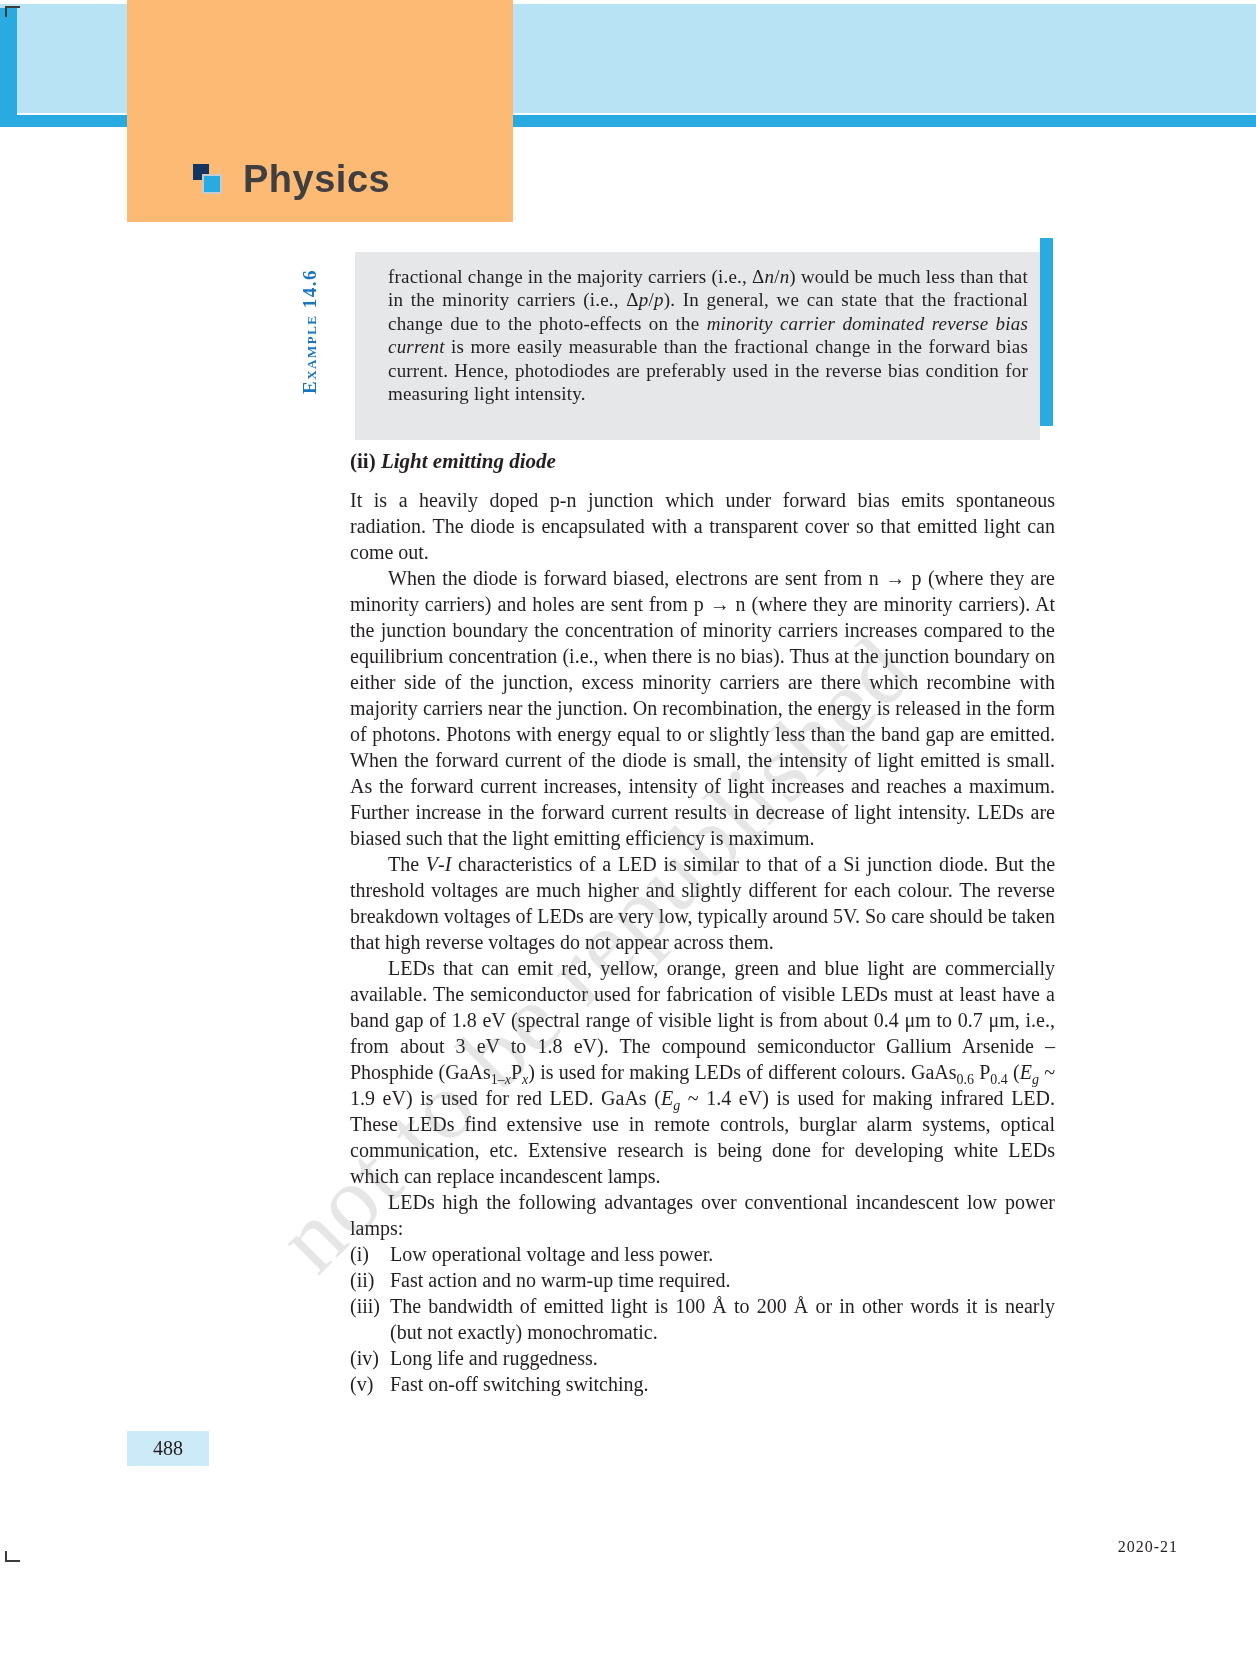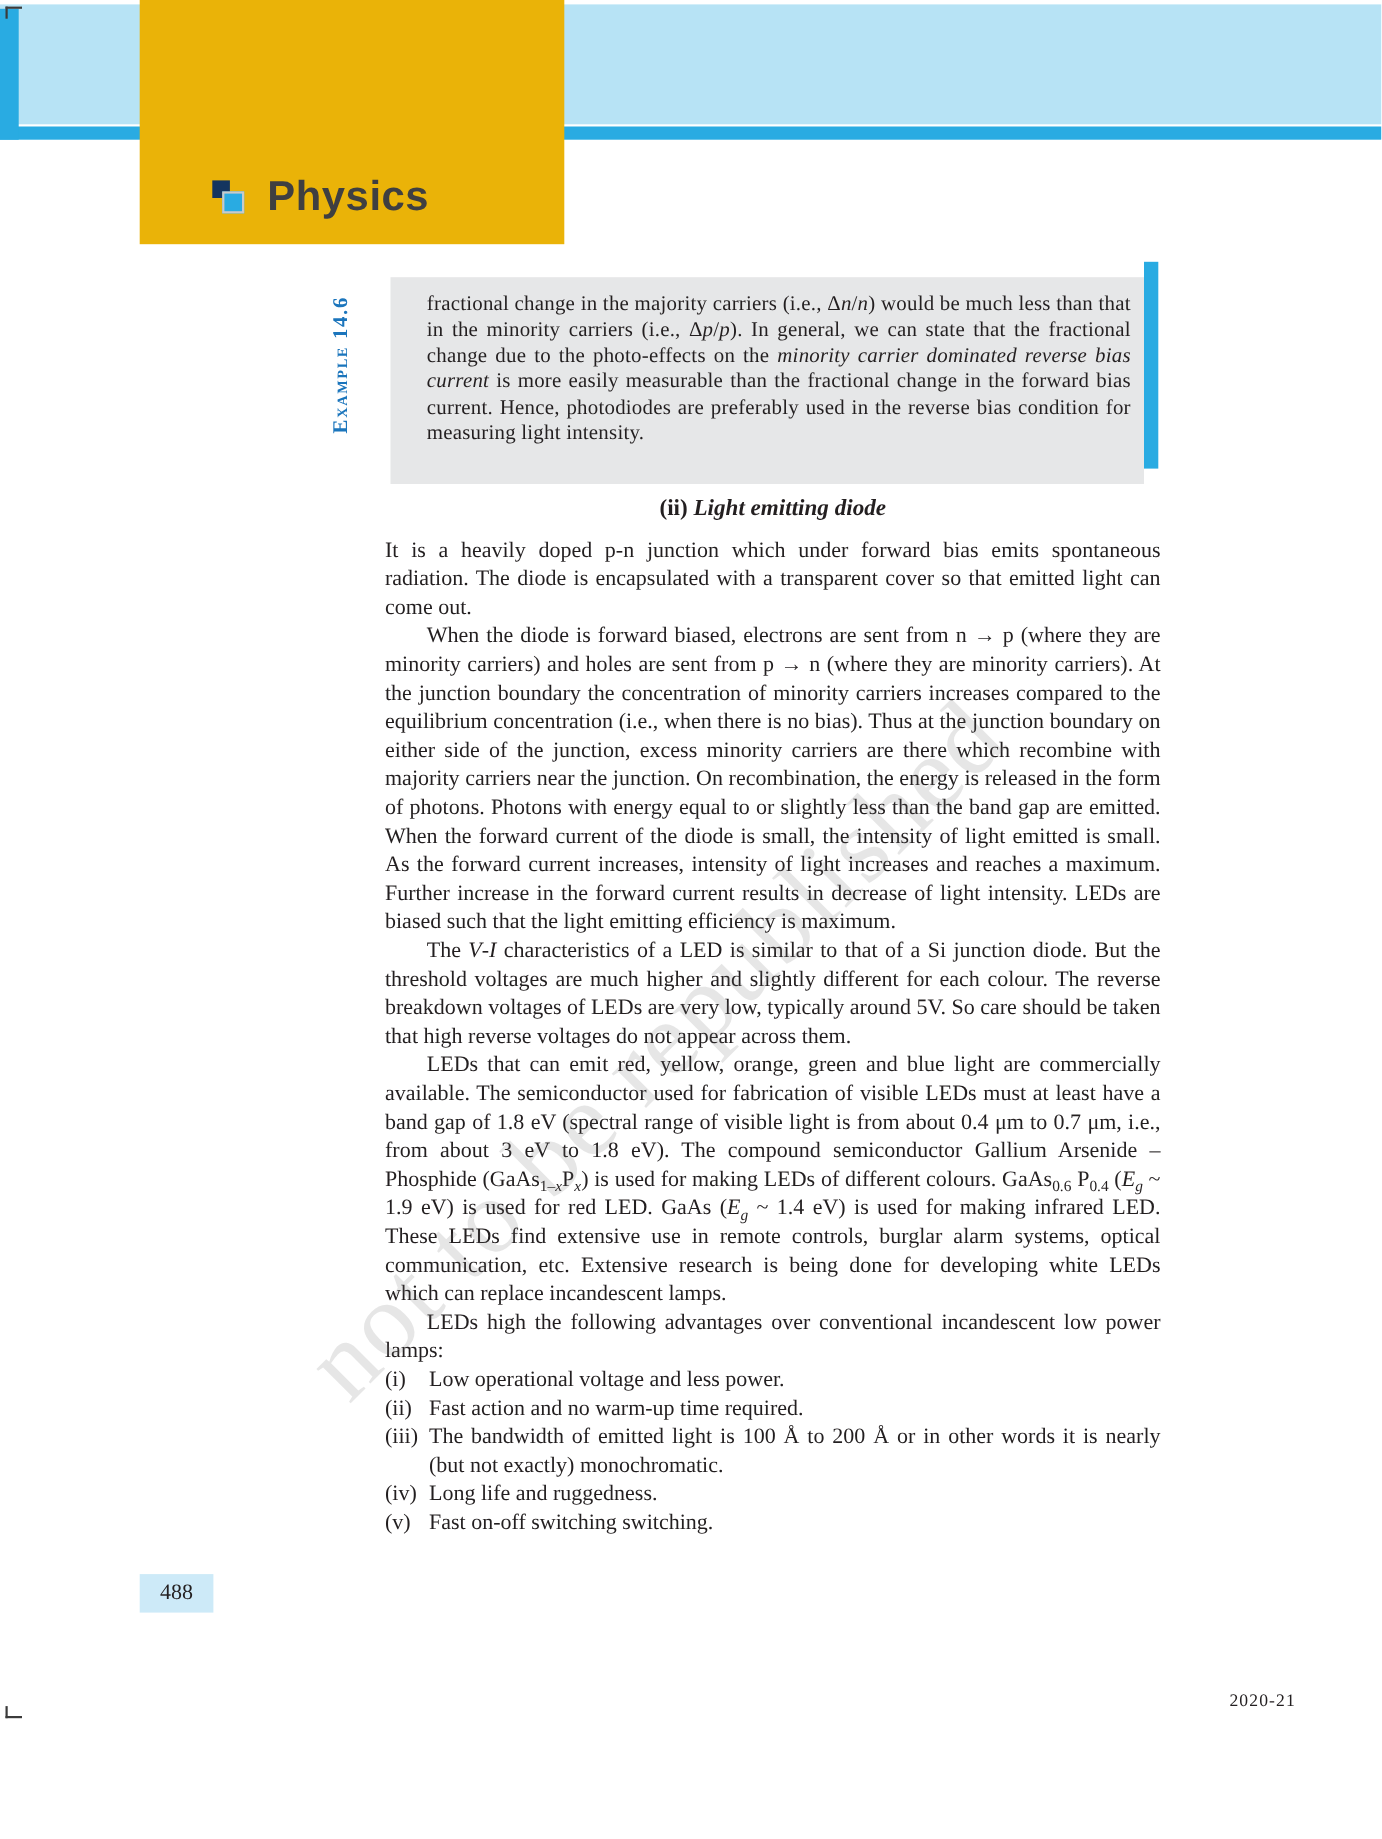--- a/index.html
+++ b/index.html
@@ -14,53 +14,53 @@
   .cyan-rule { position:absolute; left:0; top:115px; width:1256px; height:12px; background:#29abe2; }
   .left-cyan-bar { position:absolute; left:0; top:8px; width:17px; height:119px; background:#29abe2; }
 
   
   .crop-tl { position:absolute; left:5px; top:6px; width:15px; height:11px;
              border-left:2px solid #3b3b3b; border-top:2px solid #3b3b3b; z-index:6; }
   .crop-bl { position:absolute; left:5px; top:1551px; width:15px; height:11px;
              border-left:2px solid #3b3b3b; border-bottom:2px solid #3b3b3b; z-index:6; }
 
   
-  .gray-header { position:absolute; left:127px; top:0; width:386px; height:222px; background:#eab308; z-index:2; }
+  .gray-header { position:absolute; left:127px; top:0; width:386px; height:222px; background:#fdba74; z-index:2; }
   .logo { position:absolute; left:66px; top:164px; width:32px; height:34px; }
   .logo .sq1 { position:absolute; left:0; top:0; width:16px; height:16px; background:#14355f; }
   .logo .sq2 { position:absolute; left:9px; top:10px; width:20px; height:20px; background:#29abe2; border:2px solid #c9cacb; }
   .header-title { position:absolute; left:116px; top:158px; font-family:"Liberation Sans", sans-serif;
                   font-size:38px; font-weight:600; color:#3f3f41; letter-spacing:0.5px; }
 
   
   .example-label { position:absolute; left:288px; top:240px; width:44px; height:184px; z-index:2;
                    display:flex; align-items:center; justify-content:center; background:#ffffff; }
   .example-label span { writing-mode:vertical-rl; transform:rotate(180deg);
                         font-variant:small-caps; font-weight:bold; color:#1b75bc;
                         font-size:19px; letter-spacing:1.5px; }
   .example-box { position:absolute; left:355px; top:252px; width:685px; height:188px;
                  background:#e6e7e8; padding:13px 12px 0 33px;
                  font-size:19px; line-height:23.4px; text-align:justify; letter-spacing:0.2px; }
   .example-accent { position:absolute; left:1040px; top:238px; width:13px; height:188px; background:#29abe2; }
 
   
   .main { position:absolute; left:350px; top:448px; width:705px;
           font-size:20px; line-height:26px; text-align:justify; }
-  .section-heading { font-size:21px; font-weight:bold; margin:0 0 13px 0; text-align:center; }
+  .section-heading { font-size:21px; font-weight:bold; margin:0 0 13px 0; text-align:left; }
   .para { margin:0; text-indent:38px; }
   .para.noindent { text-indent:0; }
   sub { font-size:70%; line-height:0; }
 
   .adv-list { margin-top:0; }
   .adv-item { display:flex; }
   .adv-marker { flex:0 0 40px; width:40px; }
   .adv-text { flex:1; text-align:justify; }
 
   
-  .page-number { position:absolute; left:127px; top:1431px; width:67px; height:35px; background:#cdeaf8;
+  .page-number { position:absolute; left:127px; top:1431px; width:82px; height:35px; background:#cdeaf8;
                  display:flex; align-items:center; justify-content:center; font-size:20px; z-index:2; }
   .footer-year { position:absolute; left:0; top:1538px; width:1178px; text-align:right;
                  font-size:16px; letter-spacing:1px; }
 
   
   .watermark { position:absolute; left:255px; top:1215px; transform:rotate(-45deg); transform-origin:0 0;
                font-size:96px; color:rgba(105,105,105,0.17); white-space:nowrap; z-index:3;
                pointer-events:none; letter-spacing:2px; }
 </style>
 </head>

